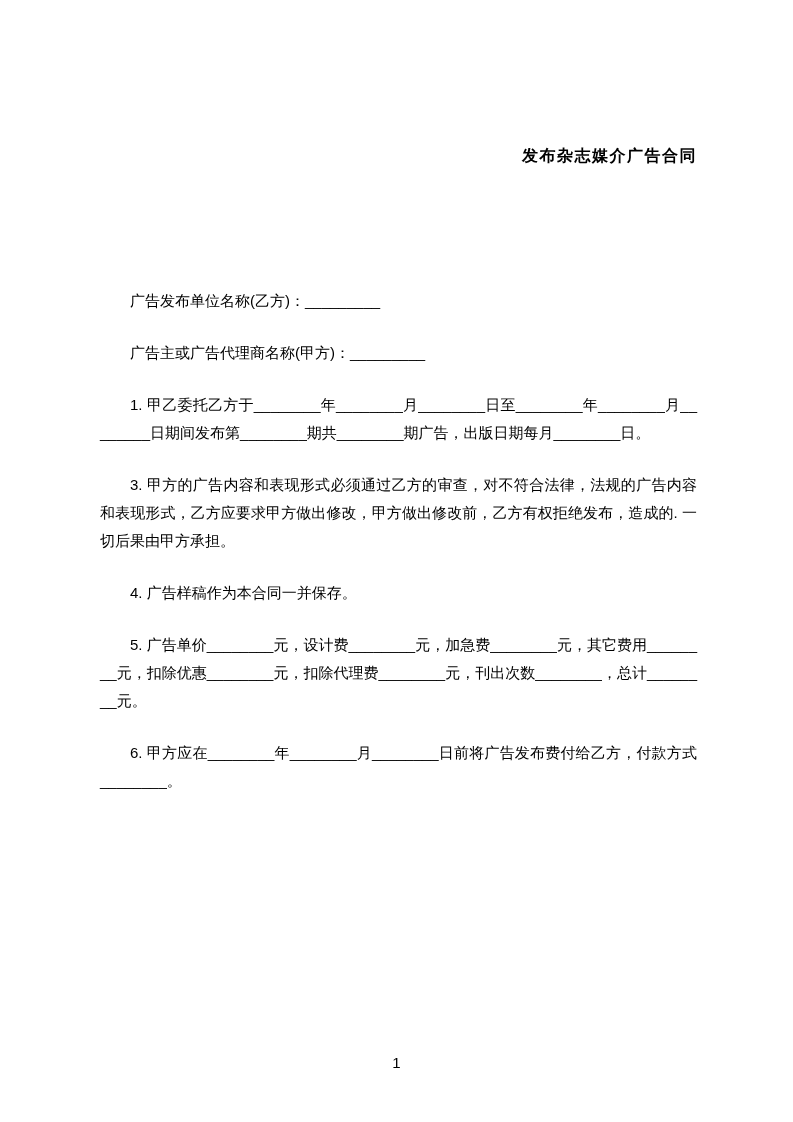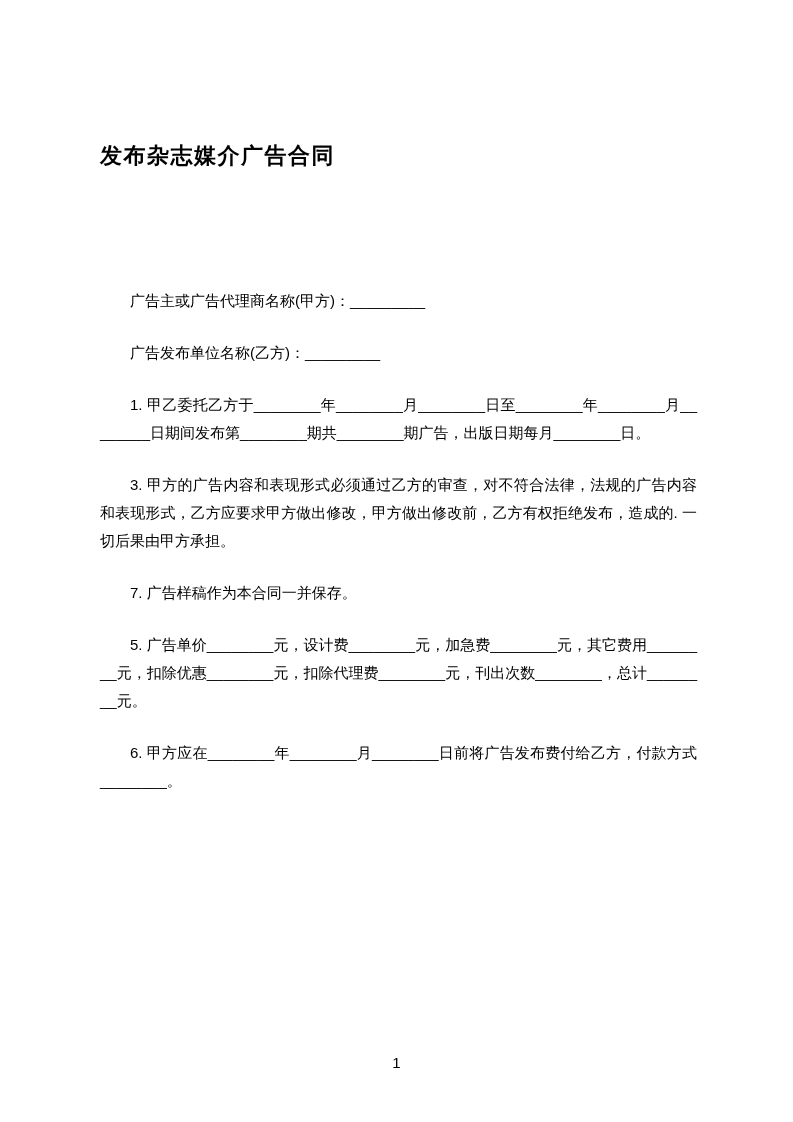--- a/index.html
+++ b/index.html
@@ -17,23 +17,23 @@
   }
   .page {
     box-sizing: border-box;
     width: 793px;
     height: 1122px;
     background: #ffffff;
     padding: 140px 96px 0 100px;
     position: relative;
   }
   .doc-title {
-    font-size: 22px;
+    font-size: 16px;
     font-weight: bold;
-    text-align: left;
+    text-align: right;
     line-height: 32px;
     letter-spacing: 1.5px;
     margin: 0 0 115px 0;
   }
   .body-text {
     font-size: 15px;
     line-height: 28px;
     margin: 0 0 24px 0;
     text-indent: 2em;
     word-break: break-all;
@@ -49,31 +49,31 @@
     line-height: 18px;
   }
 </style>
 </head>
 <body>
 
 <div class="page">
 
   <h1 class="doc-title">发布杂志媒介广告合同</h1>
 
+  <p class="body-text">广告发布单位名称(乙方)：_________</p>
+
   <p class="body-text">广告主或广告代理商名称(甲方)：_________</p>
-
-  <p class="body-text">广告发布单位名称(乙方)：_________</p>
 
 
   <p class="body-text">1. 甲乙委托乙方于________年________月________日至________年________月________日期间发布第________期共________期广告，出版日期每月________日。</p>
 
 
   <p class="body-text">3. 甲方的广告内容和表现形式必须通过乙方的审查，对不符合法律，法规的广告内容和表现形式，乙方应要求甲方做出修改，甲方做出修改前，乙方有权拒绝发布，造成的. 一切后果由甲方承担。</p>
 
-  <p class="body-text">7. 广告样稿作为本合同一并保存。</p>
+  <p class="body-text">4. 广告样稿作为本合同一并保存。</p>
 
   <p class="body-text">5. 广告单价________元，设计费________元，加急费________元，其它费用________元，扣除优惠________元，扣除代理费________元，刊出次数________，总计________元。</p>
 
   <p class="body-text">6. 甲方应在________年________月________日前将广告发布费付给乙方，付款方式________。</p>
 
 
   <div class="page-number">1</div>
 
 </div>
 

